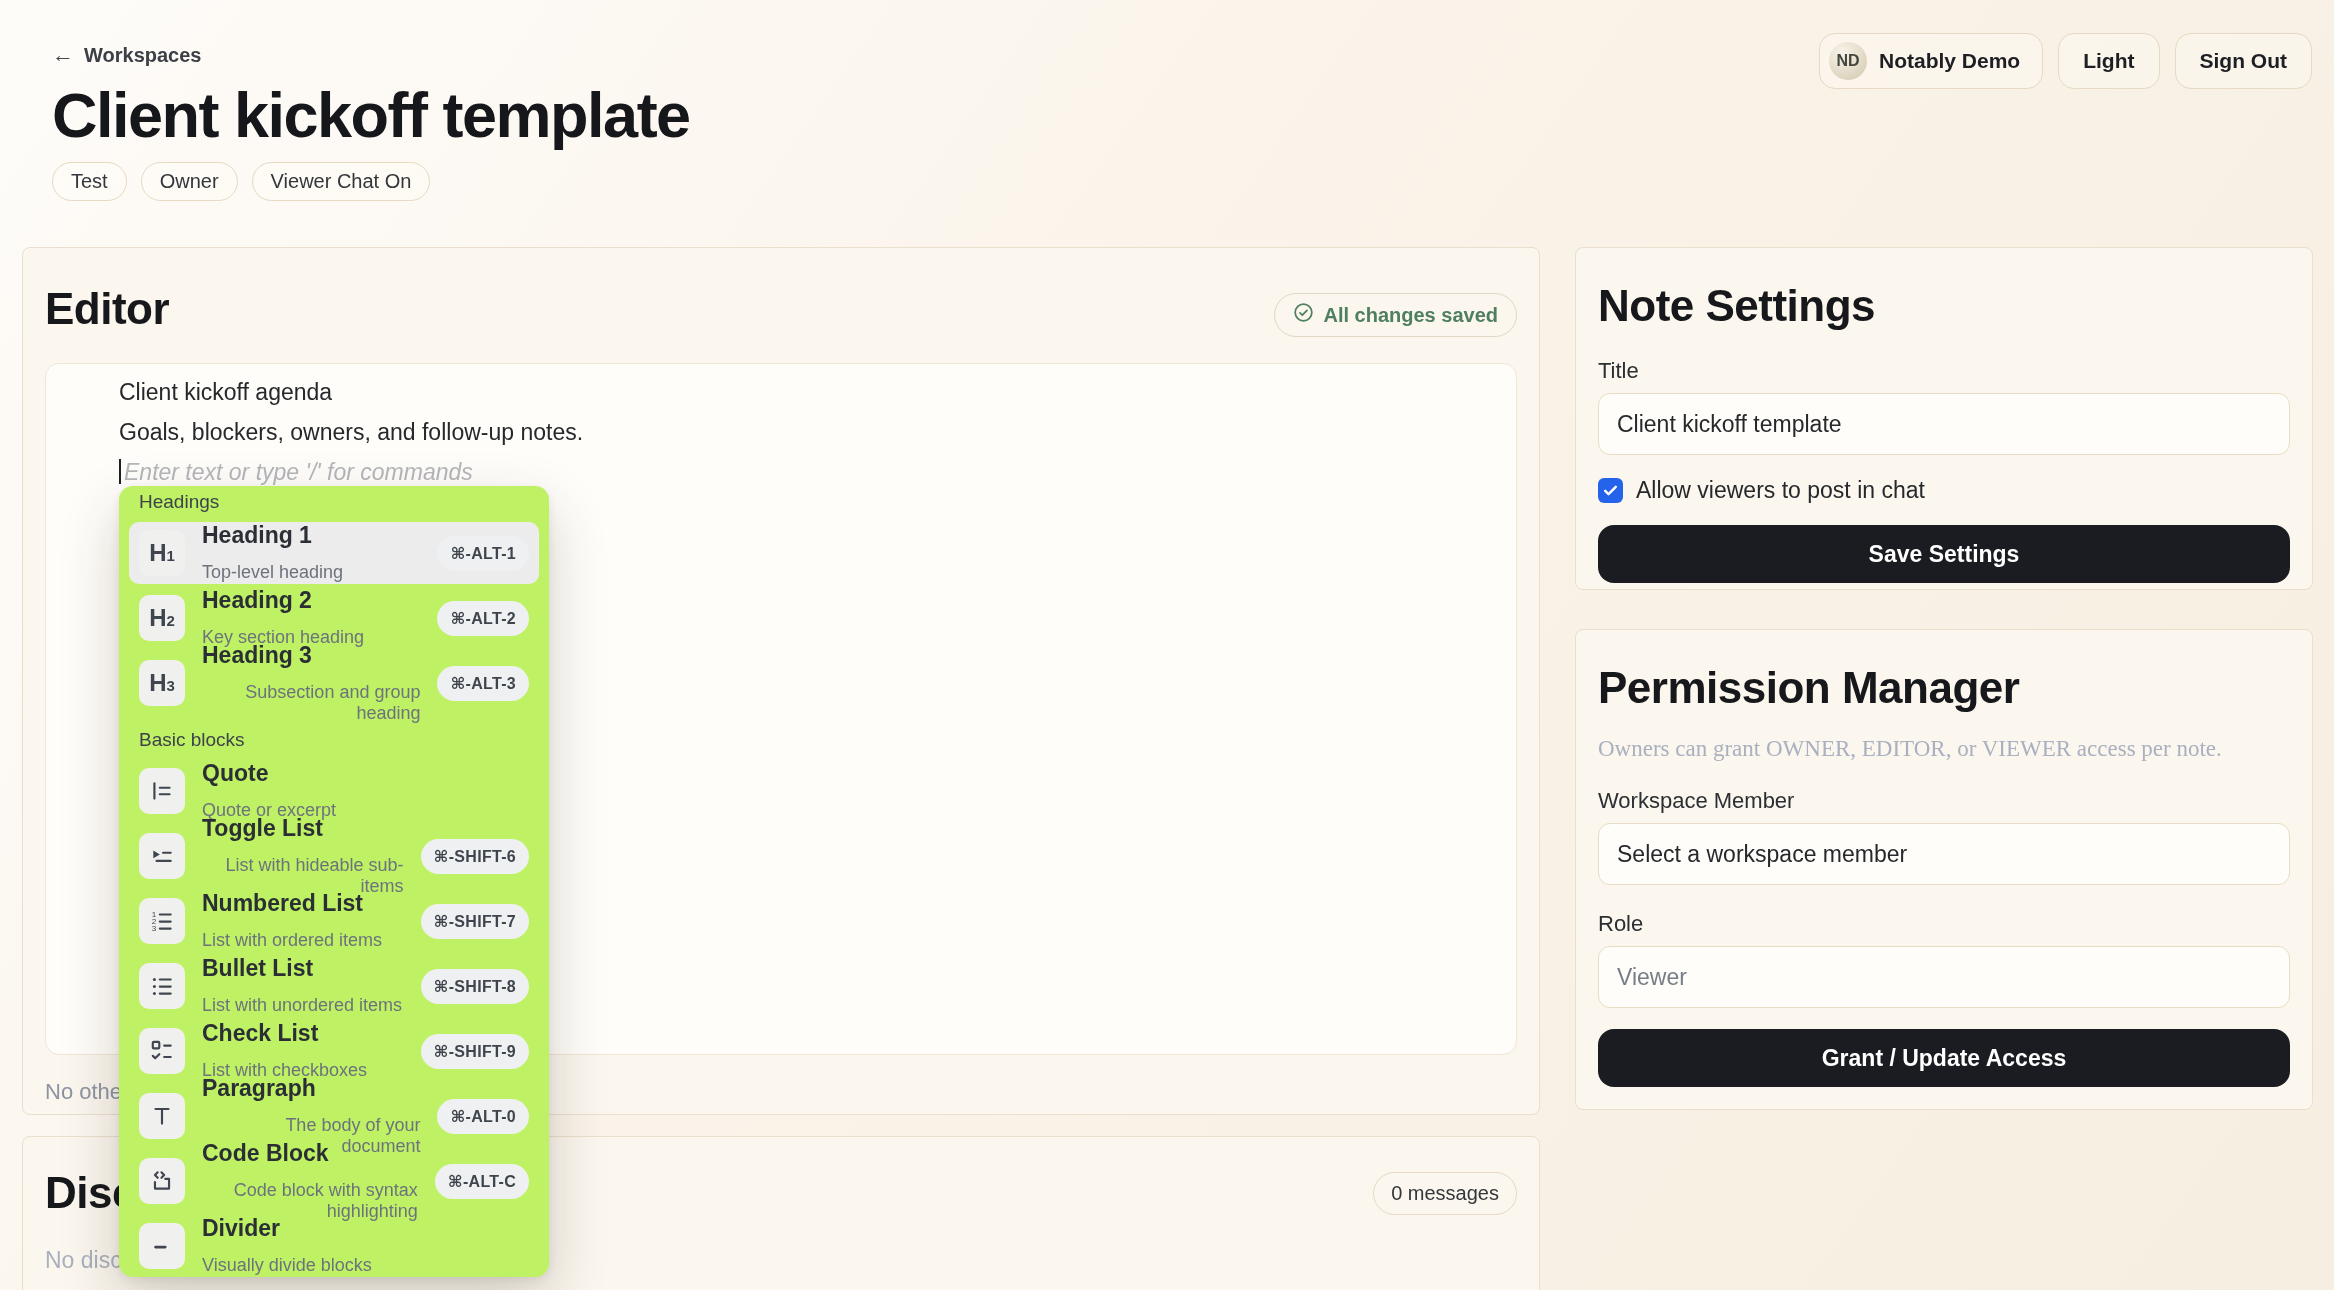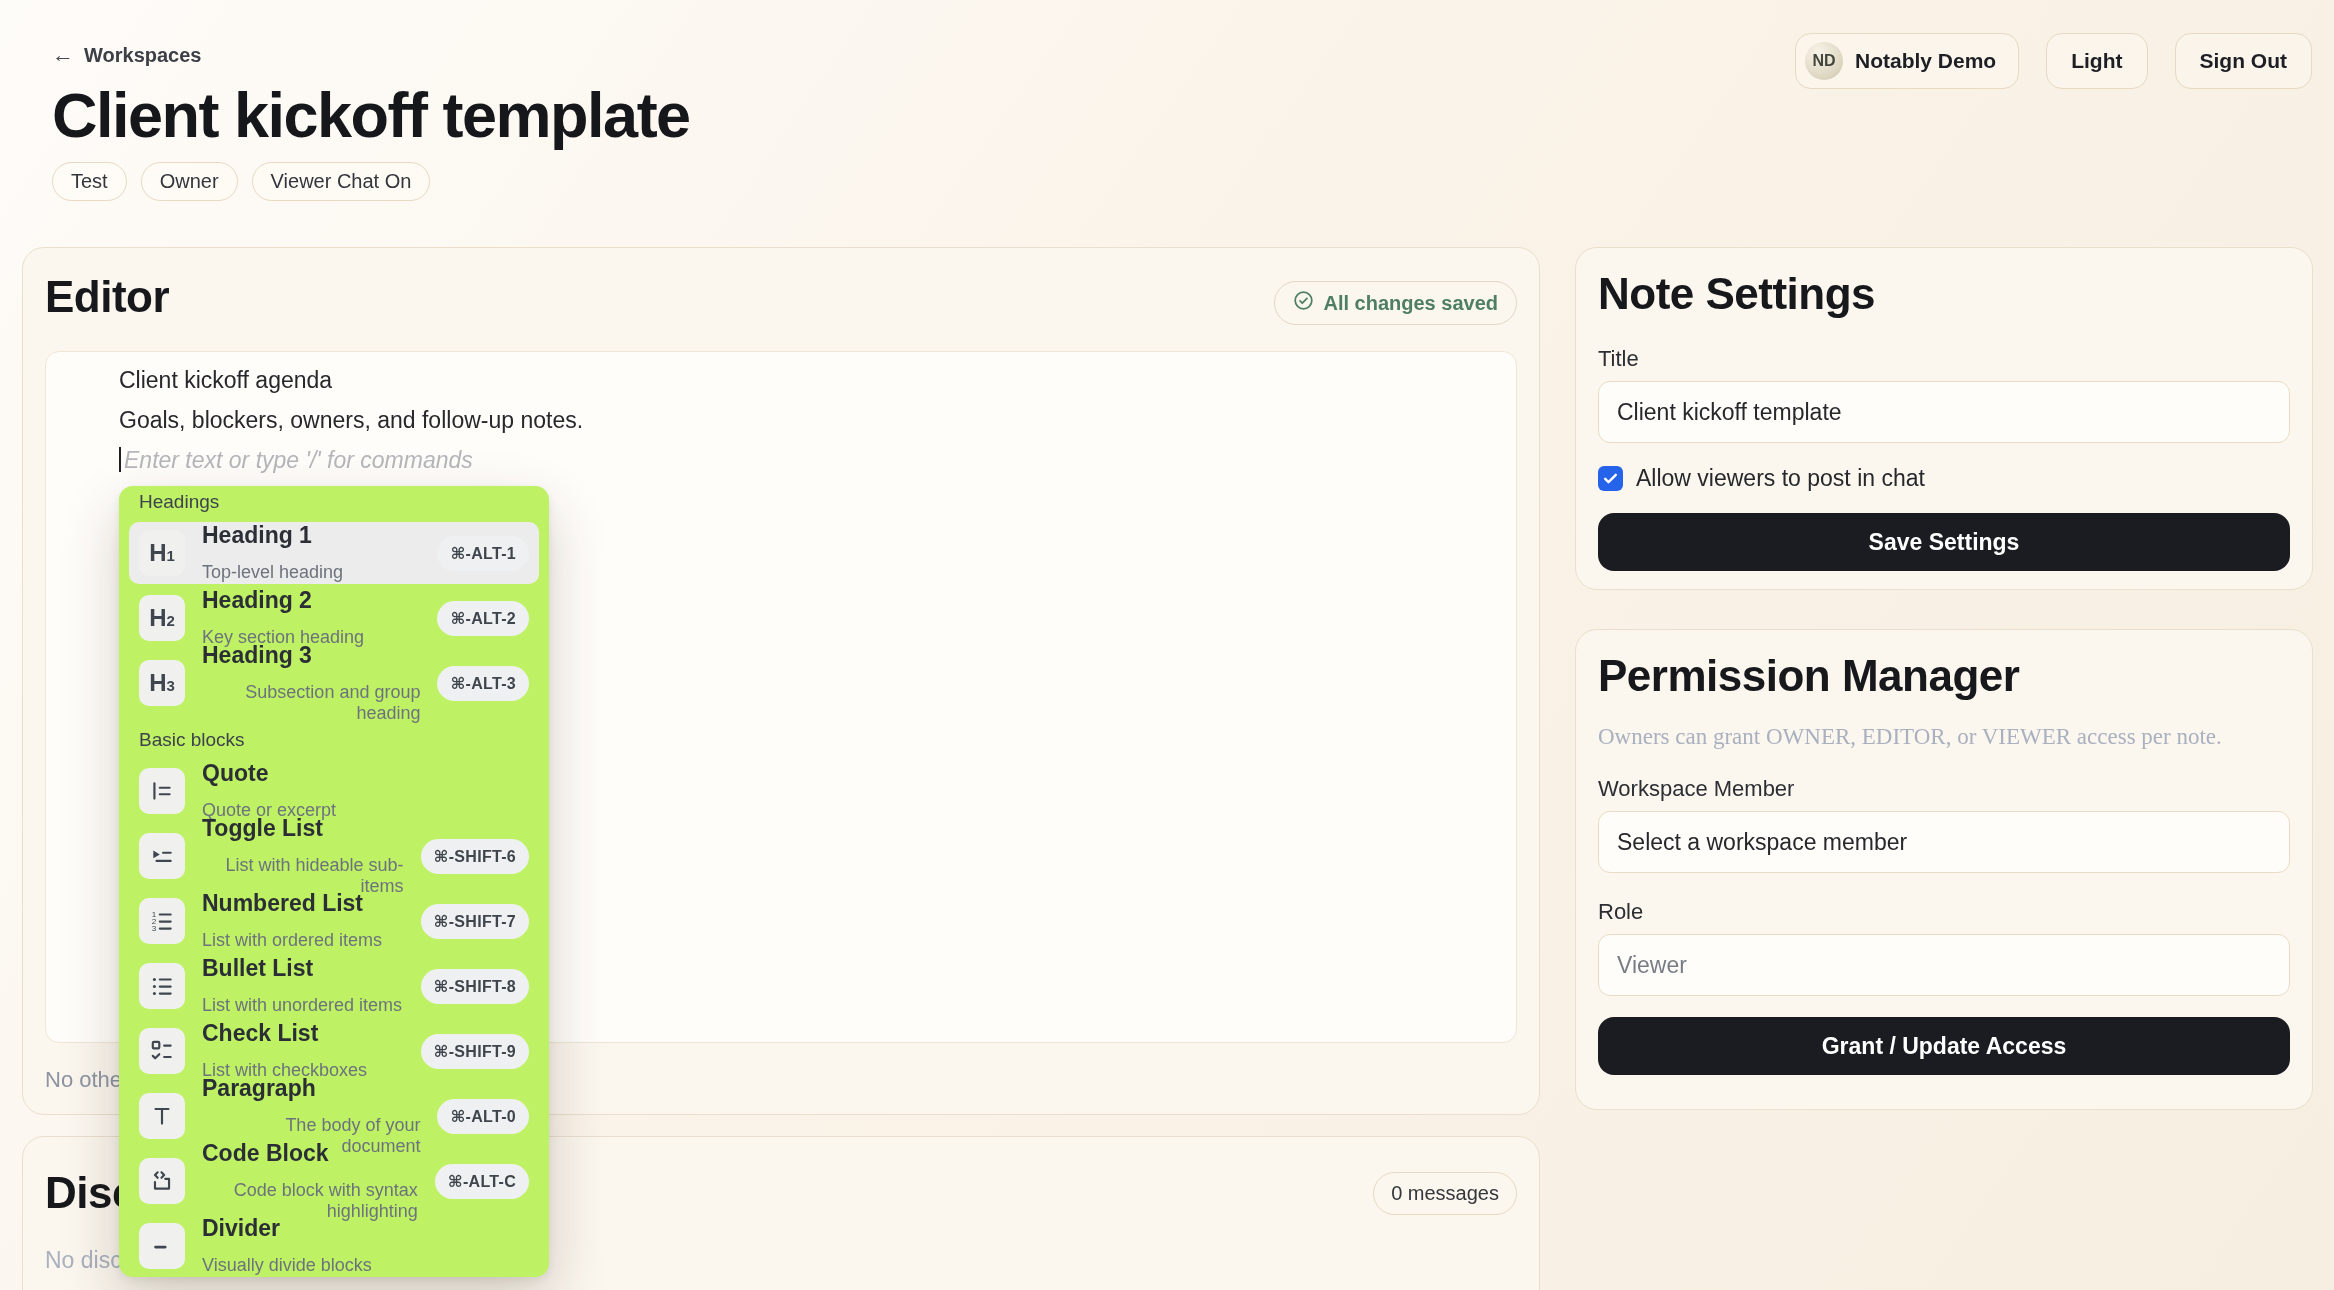--- a/index.html
+++ b/index.html
@@ -22,32 +22,32 @@
     position:relative;
   }
   
   .header{padding:42px 0 0 52px;}
   .back-link{display:inline-flex;align-items:center;gap:10px;font-size:20px;font-weight:700;color:#3c4046;cursor:pointer;}
   .back-link .arrow{font-size:22px;font-weight:400;color:#44484e;}
   .page-title{margin-top:14px;font-size:63px;font-weight:800;letter-spacing:-1.5px;color:#15171b;line-height:1.05;}
   .badge-row{display:flex;gap:14px;margin-top:14px;}
   .pill{display:inline-flex;align-items:center;border:1.5px solid var(--pill-border);border-radius:999px;
         padding:7px 18px;font-size:20px;color:#33363c;background:rgba(255,252,247,.45);}
-  .topbar-right{position:absolute;top:33px;right:22px;display:flex;gap:27px;align-items:center;}
+  .topbar-right{position:absolute;top:33px;right:22px;display:flex;gap:15px;align-items:center;}
   .tb-btn{height:56px;display:inline-flex;align-items:center;gap:12px;border:1.5px solid var(--pill-border);
           border-radius:16px;padding:0 24px;font-size:21px;font-weight:700;color:#1d1f24;background:rgba(255,252,247,.35);cursor:pointer;}
   .avatar{width:38px;height:38px;border-radius:50%;flex:none;
           background:radial-gradient(circle at 35% 28%,#f8f4ea,#ddd5bf 70%,#c9c0a6);
           display:flex;align-items:center;justify-content:center;font-size:16px;font-weight:700;color:#43463c;}
   .user-pill{padding:0 22px 0 9px;}
   
   .main{display:flex;gap:35px;padding:0 21px 0 22px;margin-top:46px;align-items:flex-start;}
   .col-left{width:1518px;flex:none;}
   .col-right{width:738px;flex:none;}
-  .card{background:var(--card-bg);border:1px solid var(--card-border);border-radius:22px;padding:20px 22px;}
+  .card{background:var(--card-bg);border:1px solid var(--card-border);border-radius:8px;padding:32px 22px;}
   .card h2{font-size:44px;font-weight:800;letter-spacing:-0.5px;color:#17181c;line-height:52px;}
   
   .editor-card{height:868px;}
   .card-head{display:flex;align-items:center;justify-content:space-between;}
   .saved-badge{display:inline-flex;align-items:center;gap:9px;border:1.5px solid #e3d7c5;border-radius:999px;
                padding:8px 18px;font-size:20px;font-weight:700;color:var(--green);margin-top:13px;}
   .editor-surface{margin-top:26px;height:692px;background:var(--surface-bg);border:1px solid var(--surface-border);
                   border-radius:14px;padding:8px 40px 0 73px;cursor:text;}
   .ed-line{font-size:23px;line-height:40px;color:var(--text);}
   .ed-placeholder{font-size:23px;line-height:40px;font-style:italic;color:#b4b6ba;}

